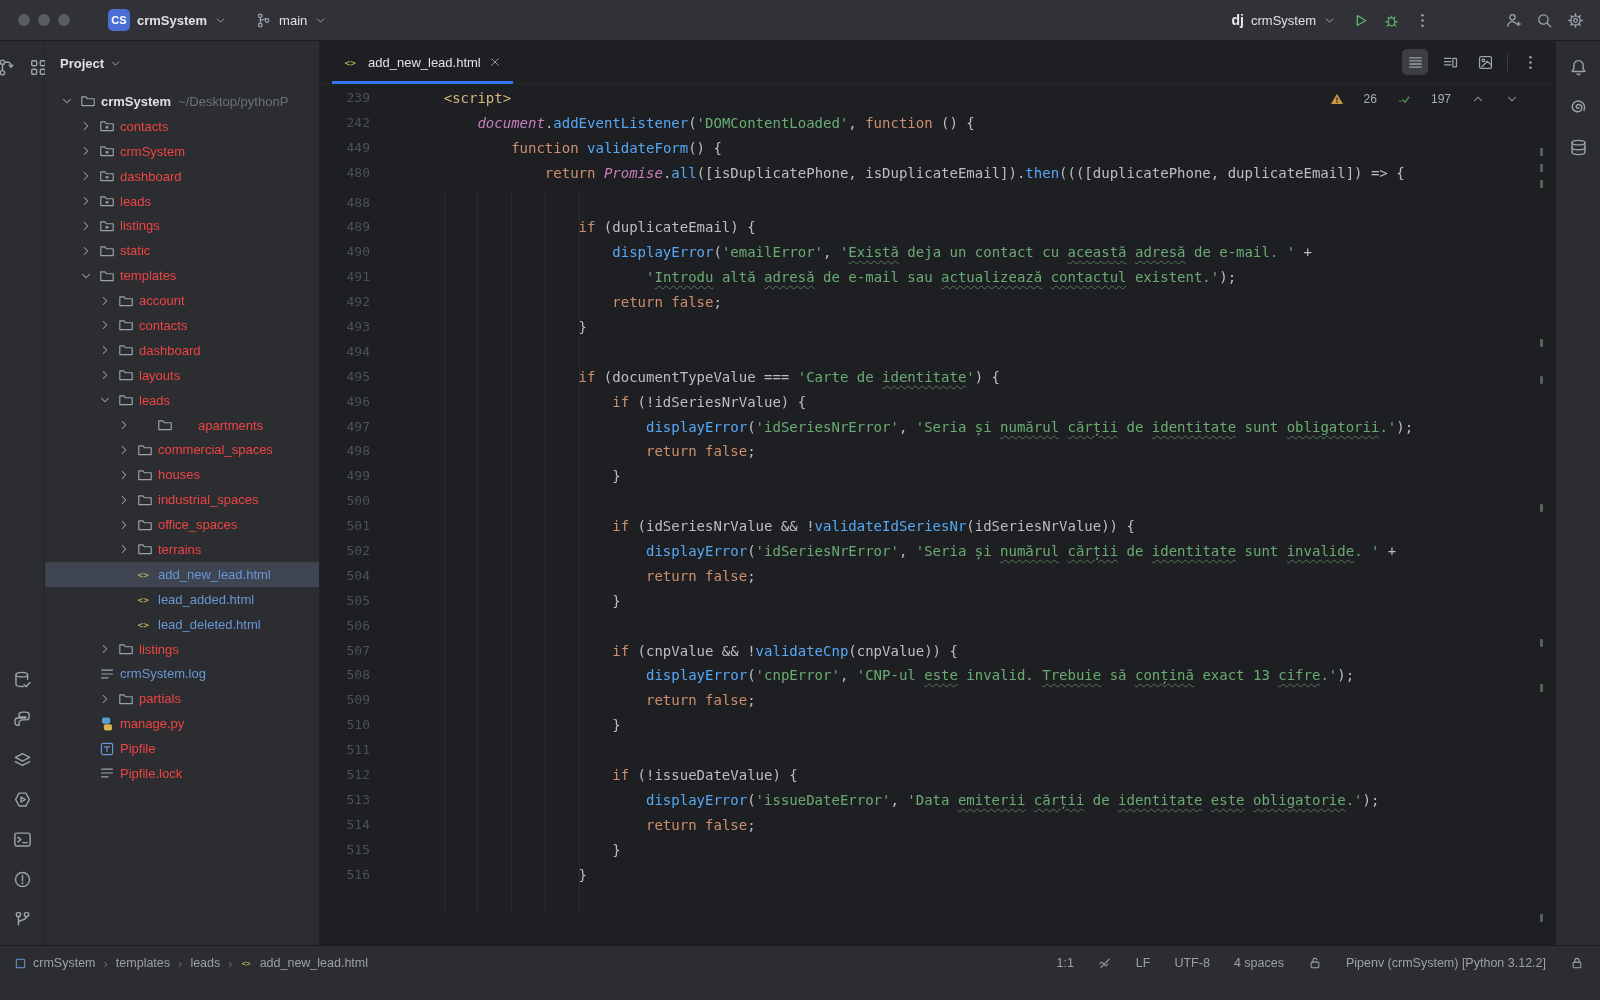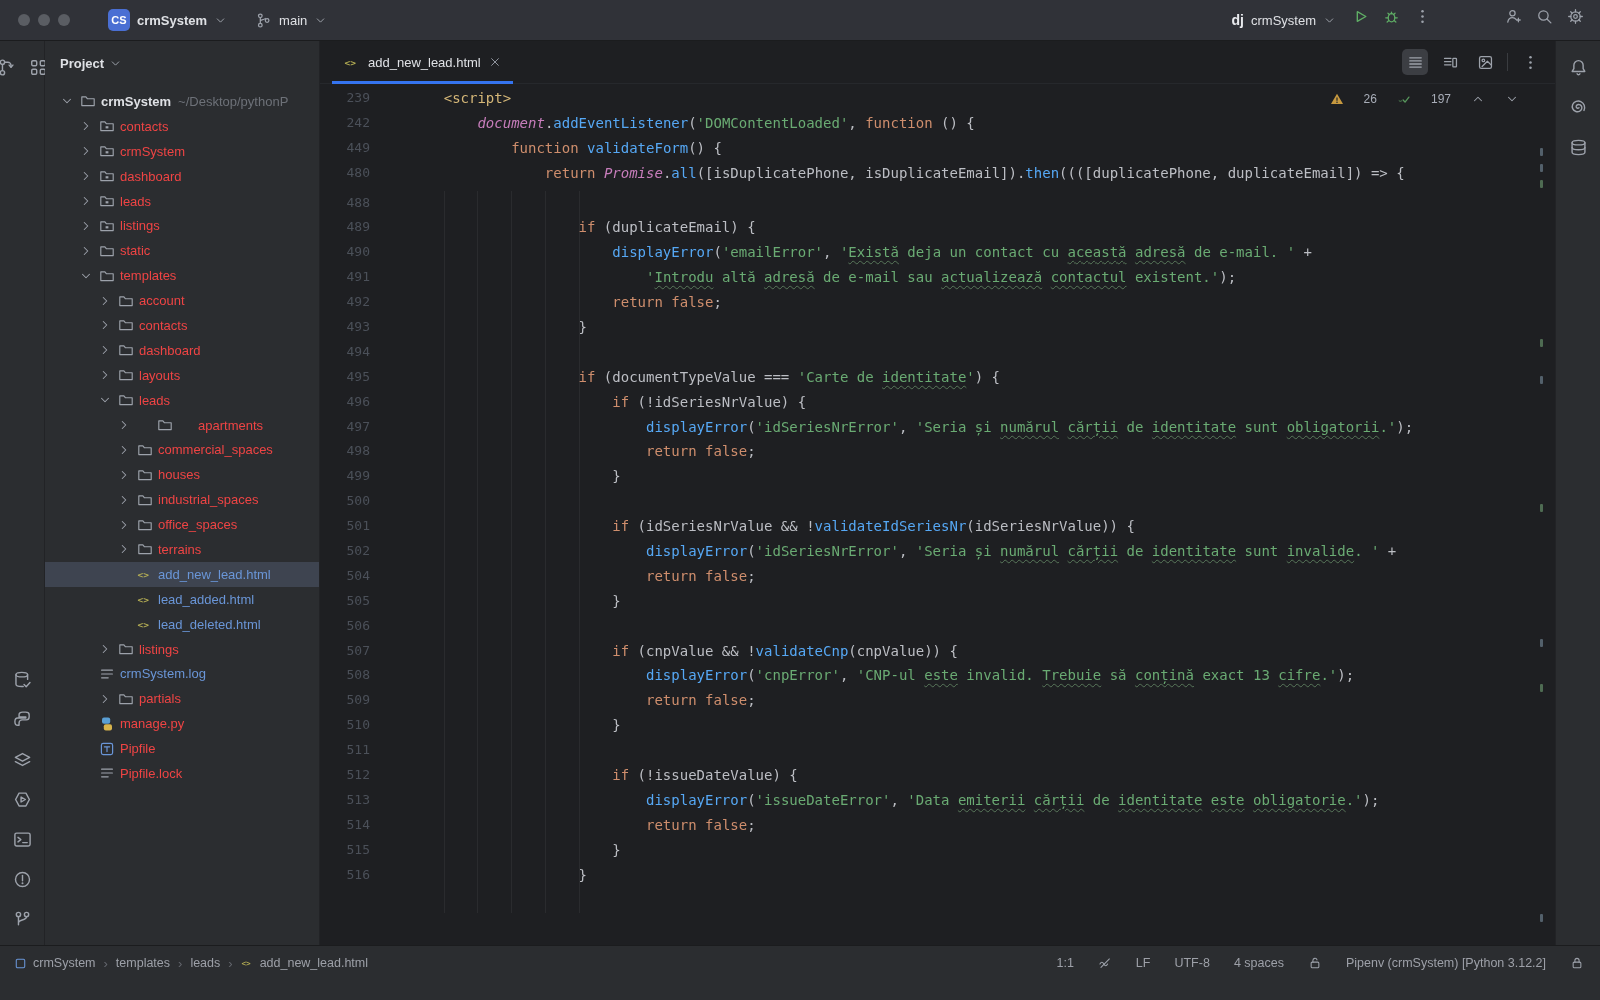--- a/index.html
+++ b/index.html
@@ -6,21 +6,21 @@
   body{width:1600px;height:1000px;overflow:hidden;font-family:"Liberation Sans",sans-serif;color:#bcbec4;-webkit-font-smoothing:antialiased;}
   .window{width:1600px;height:1000px;display:flex;flex-direction:column;background:#1e1f22;}
   
   .titlebar{height:40px;flex:0 0 auto;background:#303238;border-bottom:1px solid #1b1c1e;display:flex;align-items:center;}
   .traffic{display:flex;gap:8px;padding:0 16px 0 18px;}
   .tl{width:12px;height:12px;border-radius:50%;background:#5a5d63;}
   .chip{display:flex;align-items:center;gap:7px;color:#dfe1e5;font-size:13px;padding:4px 8px;border-radius:6px;}
   .chip .pname{font-weight:700;}
   .badge{width:22px;height:22px;border-radius:5px;background:#4a6fd3;color:#fff;font-weight:700;font-size:11px;display:flex;align-items:center;justify-content:center;}
   .dj{font-weight:800;font-size:14px;color:#e8eaee;}
-  .tb-right{margin-left:auto;display:flex;align-items:flex-start;gap:14px;padding-right:16px;}
+  .tb-right{margin-left:auto;display:flex;align-items:center;gap:14px;padding-right:16px;}
   .icon{display:inline-flex;align-items:center;justify-content:center;}
   .icon svg{width:17px;height:17px;}
   .icon.sm svg{width:13px;height:13px;}
   .wgap{width:46px;}
   
   .main{flex:1;display:flex;min-height:0;}
   .stripe{width:44px;flex:0 0 auto;background:#2b2d30;display:flex;flex-direction:column;align-items:center;padding:6px 0;}
   .stripe.left{border-right:1px solid #222326;}
   .stripe.right{border-left:1px solid #222326;}
   .s-item{width:32px;height:32px;border-radius:7px;display:flex;align-items:center;justify-content:center;margin:4px 0;}

